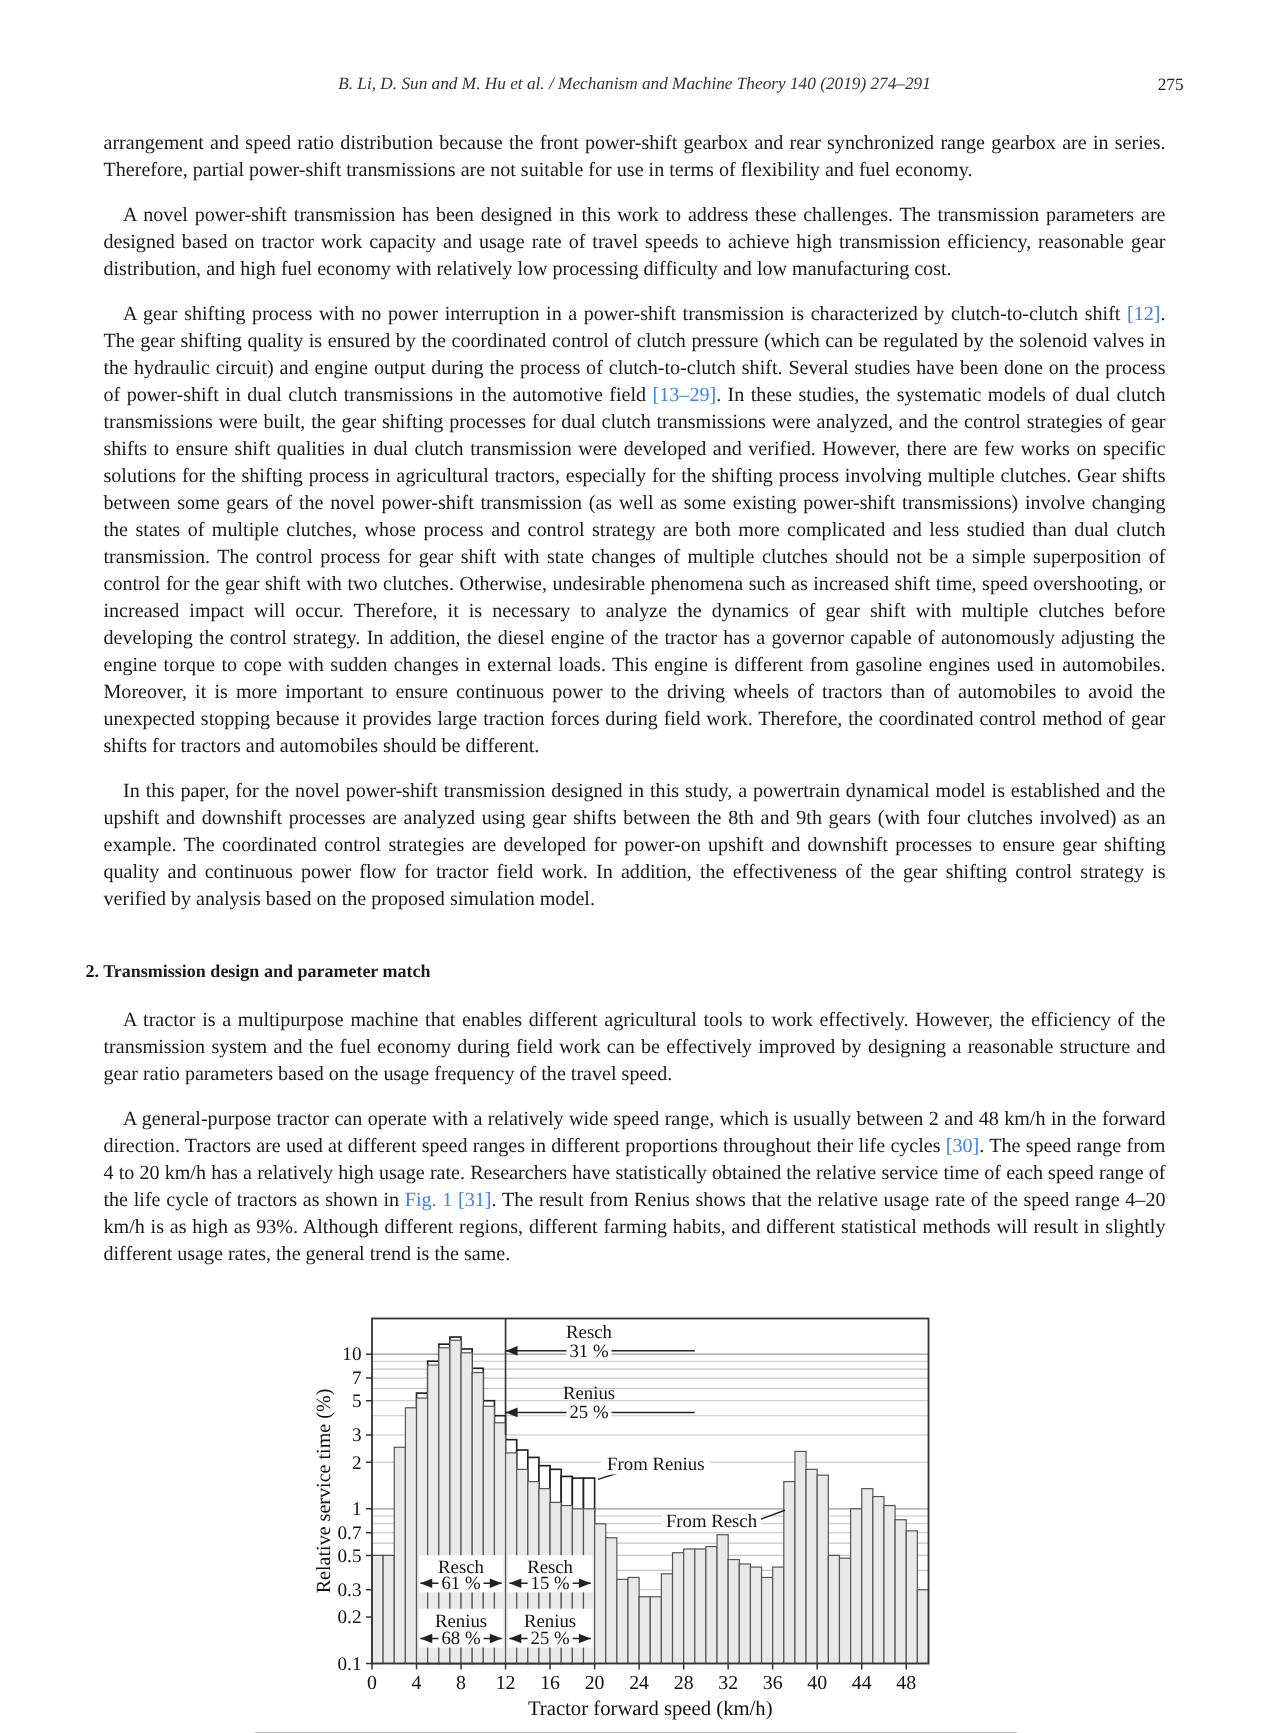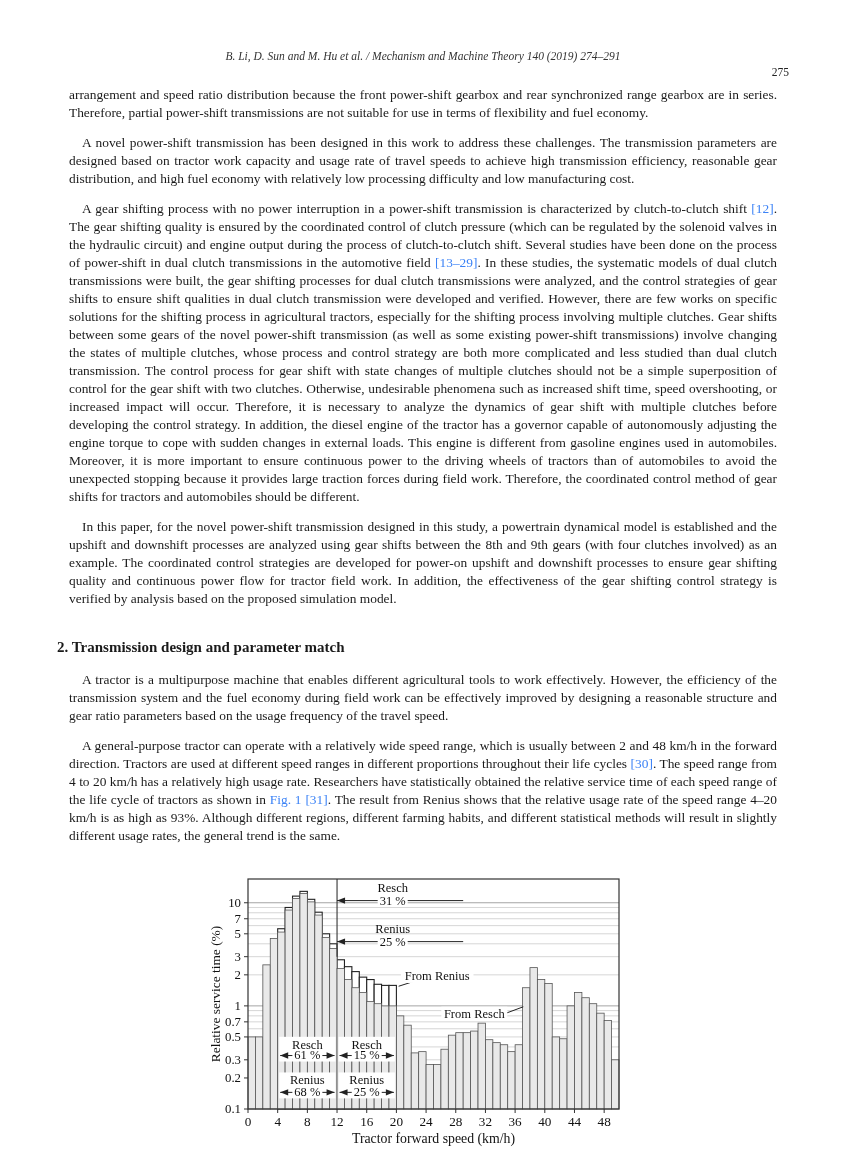--- a/index.html
+++ b/index.html
@@ -3,25 +3,25 @@
 <meta charset="utf-8">
 <style>
   html,body{margin:0;padding:0;background:#888;}
   .page{
     width:846px;height:1155px;background:#ffffff;margin:0 auto;
     font-family:"Liberation Serif",serif;color:#1a1a1a;position:relative;
     box-sizing:border-box;padding:50px 57px 0 57px;overflow:hidden;
   }
   .running-head{position:relative;text-align:center;font-size:11.5px;color:#333;height:16px;}
   .running-head .cite{font-style:italic;}
-  .running-head .pnum{position:absolute;right:0;top:16px;font-style:normal;color:#222;}
+  .running-head .pnum{position:absolute;right:0;top:1px;font-style:normal;color:#222;}
   .article{margin-top:20px;text-align:justify;font-size:13.4px;line-height:18px;}
   .article p{margin:12px;}
   .article p.indent{text-indent:13px;}
-  .article h2{font-size:15px;line-height:18px;margin:30px 0 15px 0;font-weight:bold;text-align:left;}
+  .article h2{font-size:12px;line-height:18px;margin:30px 0 15px 0;font-weight:bold;text-align:left;}
   a.ref{color:#3b82f6;text-decoration:none;cursor:pointer;}
   .figure-block{margin-top:28px;text-align:center;}
   .chart-wrap{width:430px;margin:0 auto;}
   svg text{font-family:"Liberation Serif",serif;fill:#111;}
   .fig-caption{margin-top:9px;text-align:center;font-size:11.4px;color:#222;}
   .fig-caption b{font-weight:bold;}
 </style>
 </head>
 <body>
 

